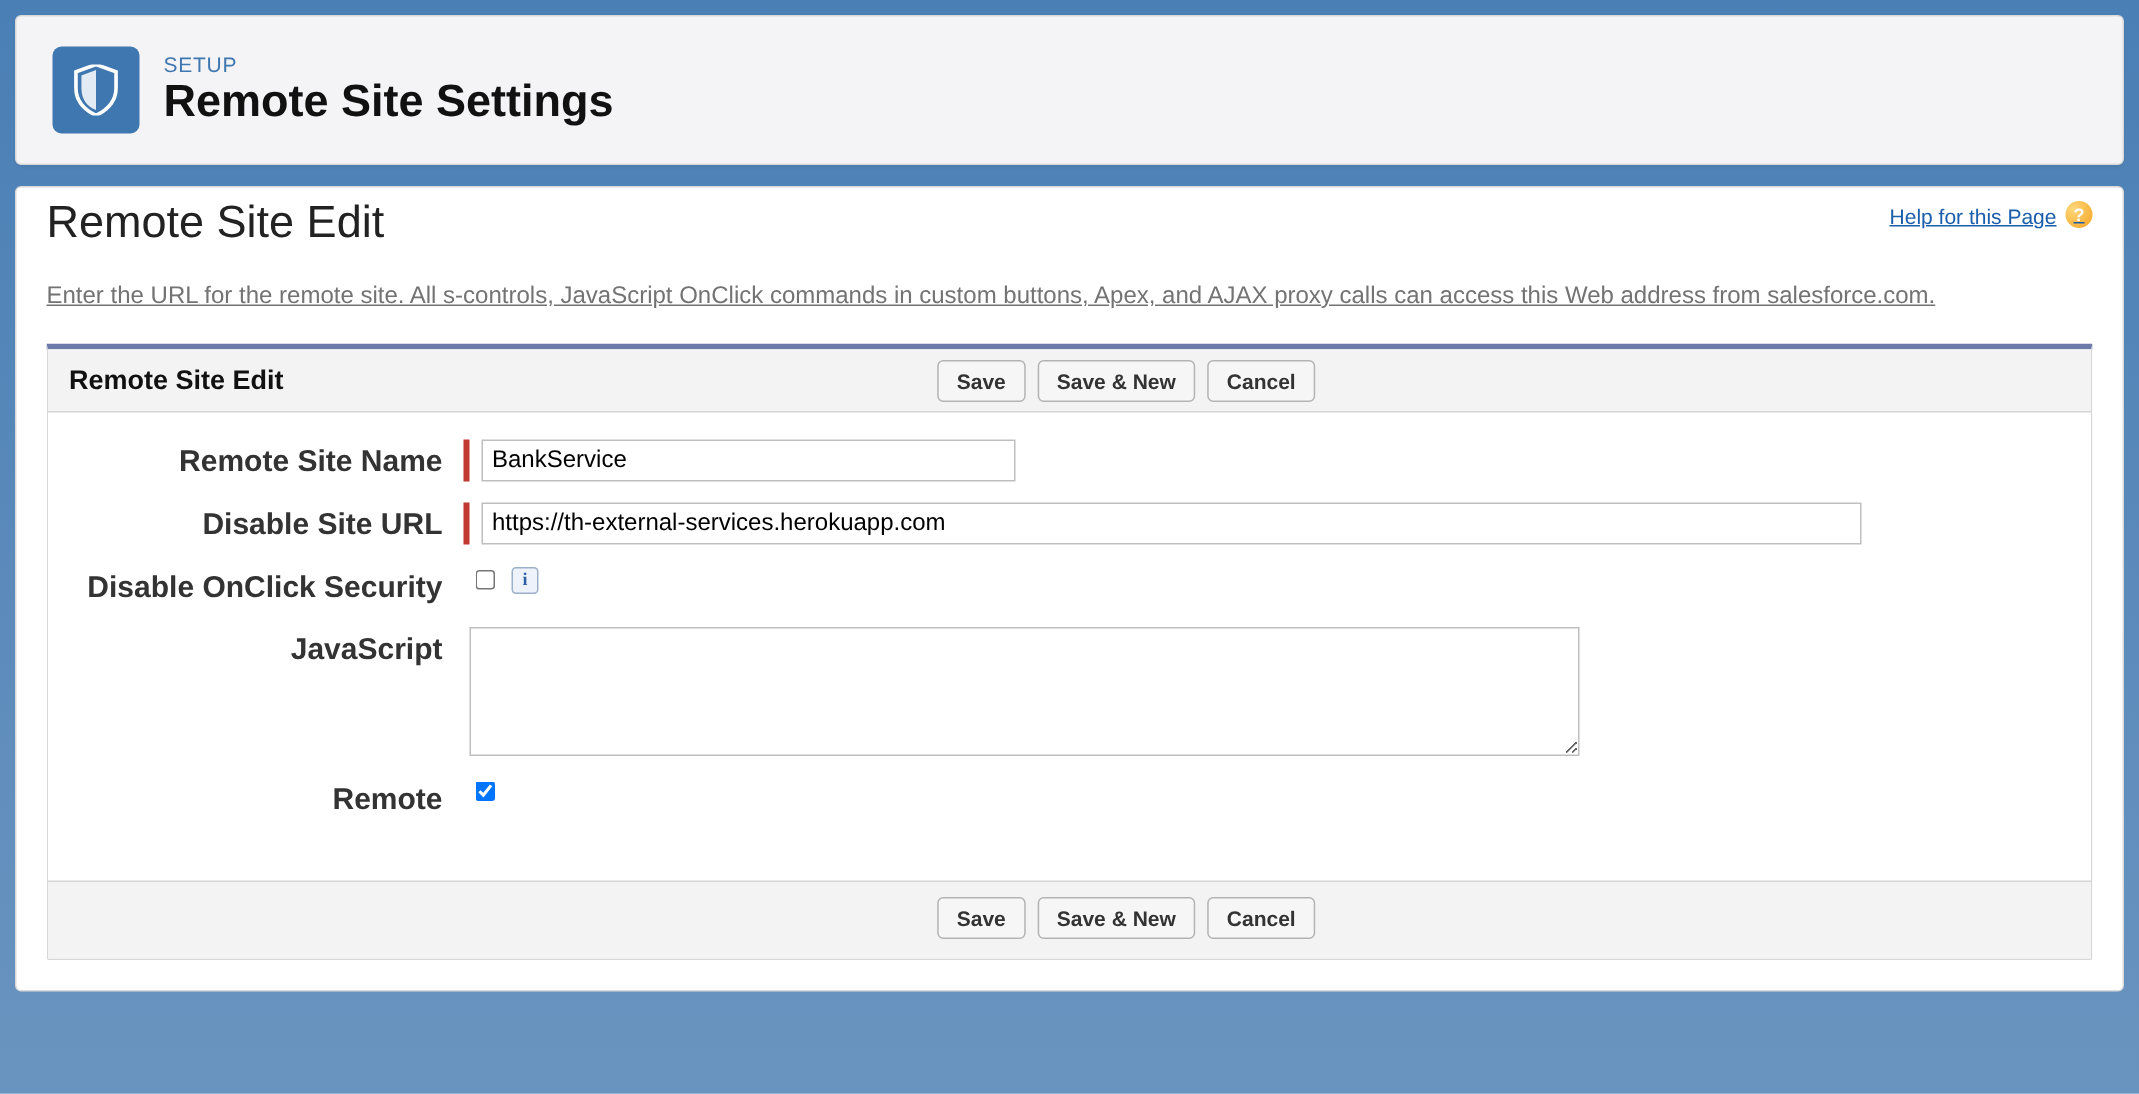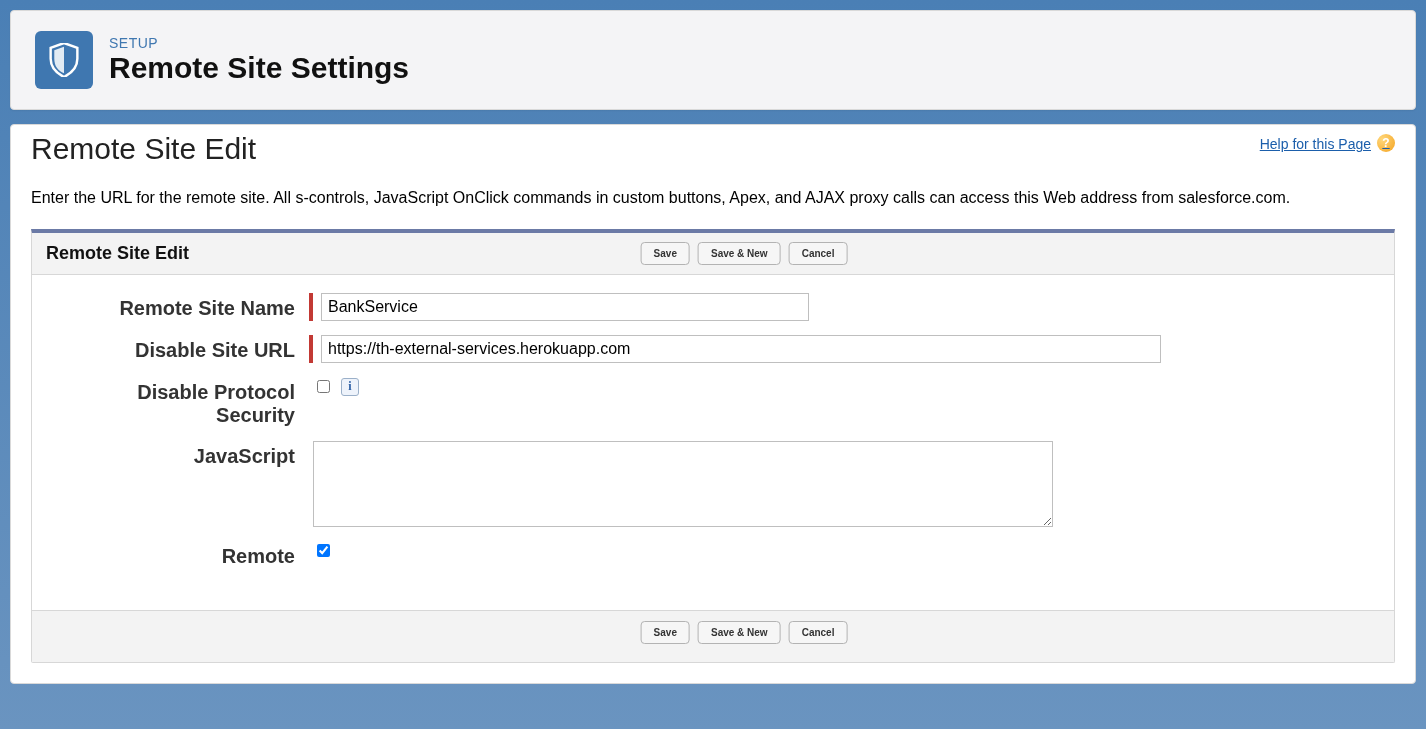--- a/index.html
+++ b/index.html
@@ -66,23 +66,24 @@
     margin-top:6px;
   }
   .help-icon {
     width:18px; height:18px; border-radius:50%;
     background: radial-gradient(circle at 30% 30%, #ffd77a, #f4a321);
     display:inline-flex; align-items:center; justify-content:center;
     font-size:12px; font-weight:bold; color:#fff;
   }
   .intro {
     font-size: 16px;
-    color: #000000;
+    color: #737373;
     margin: 8px 0 20px 0;
     line-height:1.45;
+    text-decoration:underline;
   }
   
   .panel {
     border: 1px solid #d7d7d7;
     border-top: 4px solid #6b7aa6;
     border-radius: 0 0 2px 2px;
   }
   .panel-head {
     background: #f3f3f3;
     padding: 10px 14px;
@@ -90,21 +91,21 @@
     border-bottom:1px solid #d7d7d7;
     position:relative;
   }
   .panel-head .section-title {
     font-size: 18px;
     font-weight: 700;
     color:#111;
   }
   .btn-row { position:absolute; left:50%; transform:translateX(-35%); display:flex; gap:8px; }
   .btn {
-    font-size: 10px;
+    font-size: 14px;
     font-weight: 700;
     color:#333;
     background:#f6f6f6;
     border:1px solid #b3b3b3;
     border-radius:4px;
     padding:5px 12px;
     cursor:pointer;
   }
   .panel-body { padding: 18px 22px 28px 22px; }
   .field-row { display:flex; align-items:flex-start; margin-bottom:14px; }
@@ -115,22 +116,22 @@
     font-size:20px;
     font-weight:700;
     color:#333;
     padding-top:4px;
   }
   .req-bar { display:inline-block; width:4px; height:28px; background:#c23934; vertical-align:middle; margin-right:0; }
   .field-input { display:flex; align-items:center; gap:8px; }
   input[type=text].txt {
     height:28px; border:1px solid #bfbfbf; padding:2px 6px; font-size:16px;
   }
-  .txt-name { width:488px; }
-  .txt-url  { width:840px; }
+  .txt-name { width:356px; }
+  .txt-url  { width:920px; }
   textarea.desc {
     width:740px; height:86px; border:1px solid #bfbfbf; font-size:14px; padding:4px; resize:both;
   }
   .info-icon {
     width:18px;height:18px;border:1px solid #9bb0c9;border-radius:3px;
     background:#eef3fb; color:#2d5fa4; font-size:12px; font-weight:bold; font-family:Georgia,serif;
     display:inline-flex;align-items:center;justify-content:center;
   }
   .panel-foot {
     border-top:1px solid #d7d7d7;
@@ -190,21 +191,21 @@
 
         <div class="field-row">
           <div class="field-label">Disable Site URL</div>
           <div class="field-input">
             <span class="req-bar"></span>
             <input type="text" class="txt txt-url" value="https://th-external-services.herokuapp.com" style="">
           </div>
         </div>
 
         <div class="field-row">
-          <div class="field-label">Disable Protocol Security</div>
+          <div class="field-label">Disable OnClick Security</div>
           <div class="field-input" style="padding-left:4px;">
             <input type="checkbox" style="">
             <span class="info-icon">i</span>
           </div>
         </div>
 
         <div class="field-row">
           <div class="field-label">JavaScript</div>
           <div class="field-input" style="padding-left:4px;">
             <textarea class="desc" style=""></textarea>

